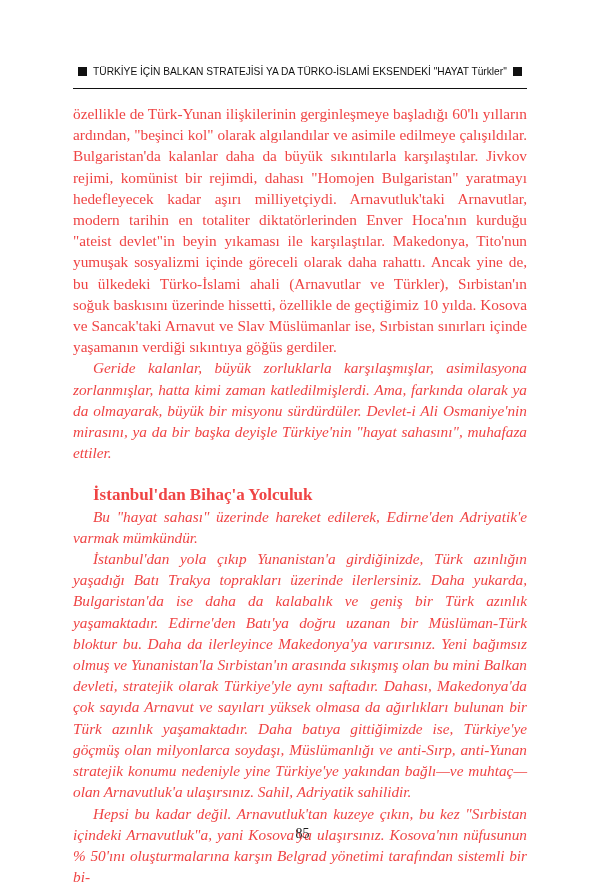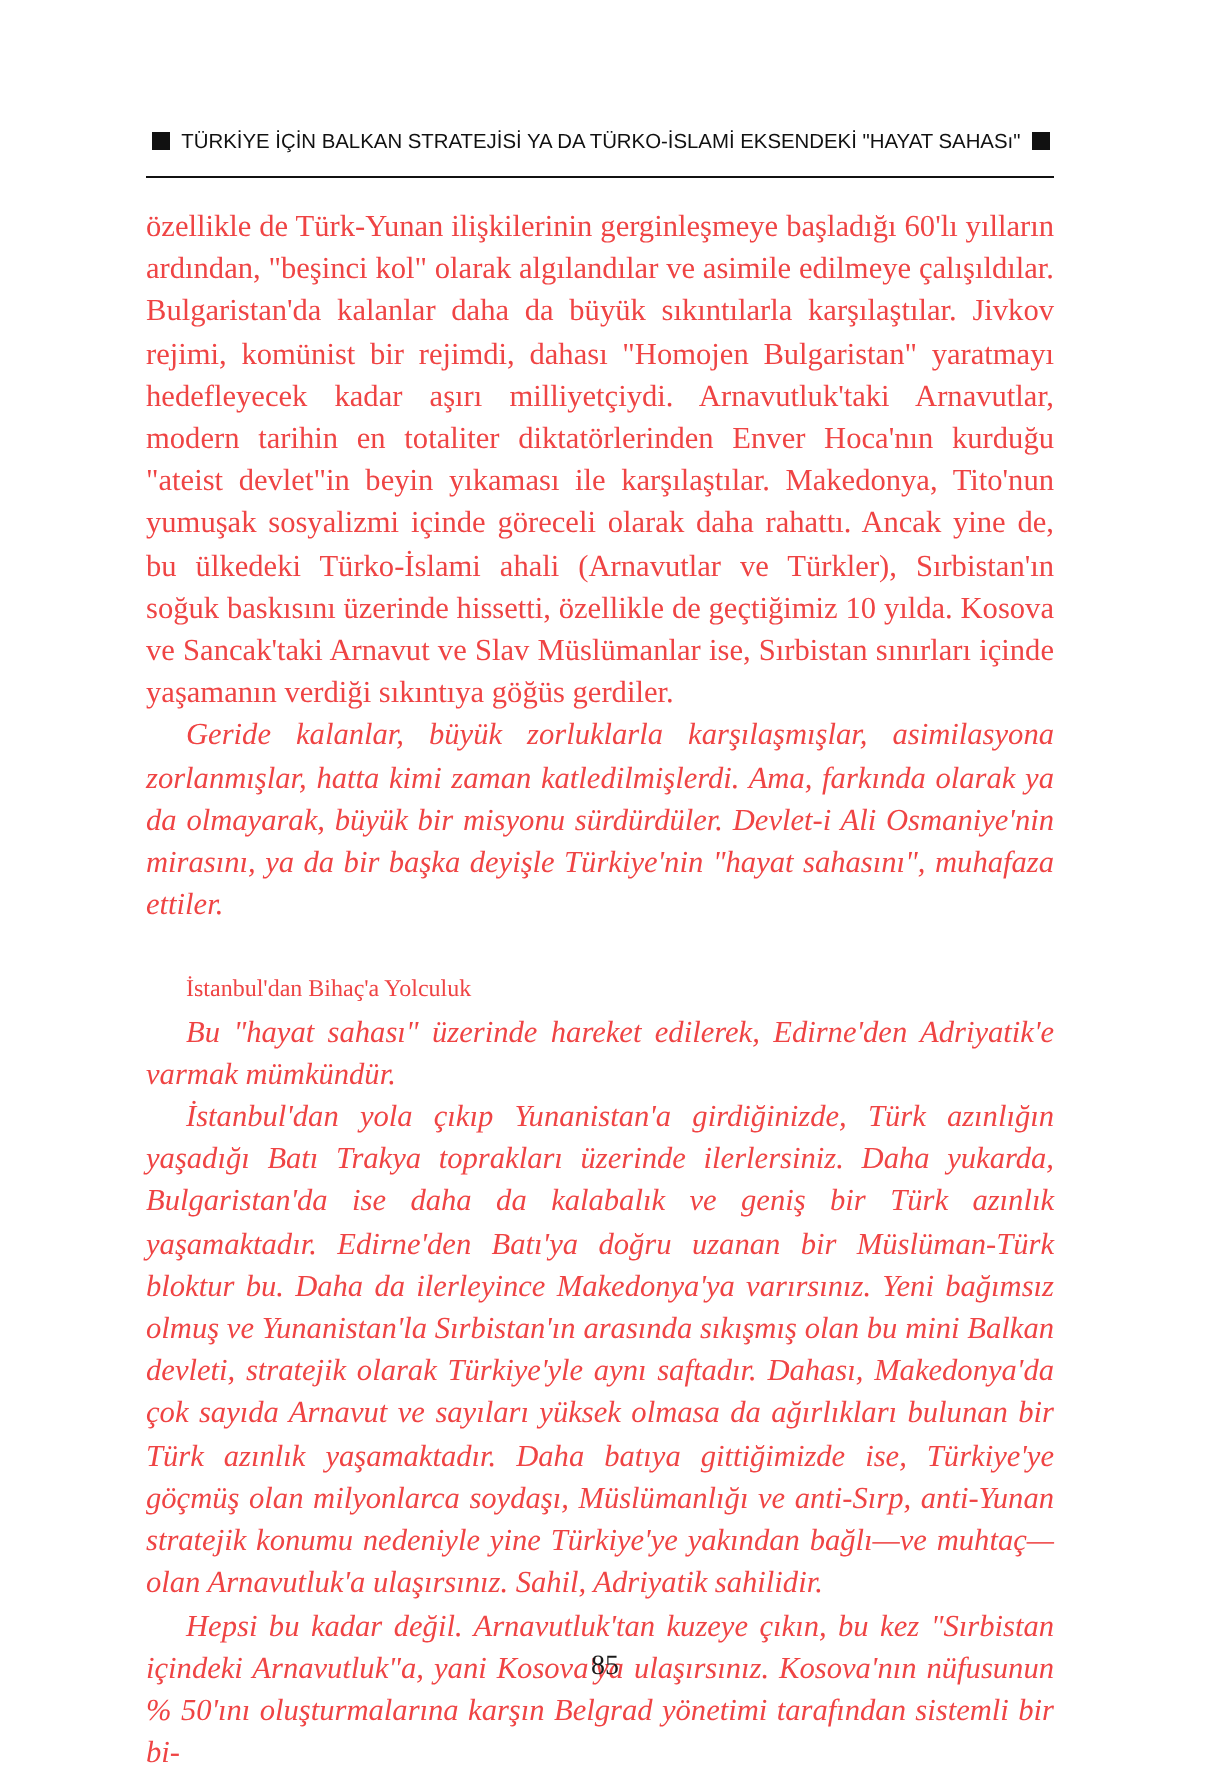--- a/index.html
+++ b/index.html
@@ -58,41 +58,41 @@
     text-align-last: left;
     hyphens: none;
   }
   .body-text p.indent {
     text-indent: 20px;
     font-style: italic;
   }
   .body-text .section-heading {
     margin: 21px 0 0 0;
     padding-left: 20px;
-    font-weight: normal;
-    font-size: 12px;
+    font-weight: bold;
+    font-size: 17px;
     line-height: 21.2px;
   }
   .page-number {
     position: absolute;
     left: 0;
     width: 605px;
     top: 826px;
     text-align: center;
     font-family: "Liberation Serif", "DejaVu Serif", serif;
     font-size: 14px;
     color: #1a1a1a;
   }
 </style>
 </head>
 <body>
 
 <div class="running-header">
   <span class="sq"></span>
-  <span>TÜRKİYE İÇİN BALKAN STRATEJİSİ YA DA TÜRKO-İSLAMİ EKSENDEKİ "HAYAT SAHASı"</span>
+  <span>TÜRKİYE İÇİN BALKAN STRATEJİSİ YA DA TÜRKO-İSLAMİ EKSENDEKİ "HAYAT Türkler"</span>
   <span class="sq"></span>
 </div>
 <div class="header-rule"></div>
 
 <div class="body-text">
   <p>özellikle de Türk-Yunan ilişkilerinin gerginleşmeye başladığı 60'lı yılların ardından, "beşinci kol" olarak algılandılar ve asimile edilmeye çalışıldılar. Bulgaristan'da kalanlar daha da büyük sıkıntılarla karşılaştılar. Jivkov rejimi, komünist bir rejimdi, dahası "Homojen Bulgaristan" yaratmayı hedefleyecek kadar aşırı milliyetçiydi. Arnavutluk'taki Arnavutlar, modern tarihin en totaliter diktatörlerinden Enver Hoca'nın kurduğu "ateist devlet"in beyin yıkaması ile karşılaştılar. Makedonya, Tito'nun yumuşak sosyalizmi içinde göreceli olarak daha rahattı. Ancak yine de, bu ülkedeki Türko-İslami ahali (Arnavutlar ve Türkler), Sırbistan'ın soğuk baskısını üzerinde hissetti, özellikle de geçtiğimiz 10 yılda. Kosova ve Sancak'taki Arnavut ve Slav Müslümanlar ise, Sırbistan sınırları içinde yaşamanın verdiği sıkıntıya göğüs gerdiler.</p>
   <p class="indent">Geride kalanlar, büyük zorluklarla karşılaşmışlar, asimilasyona zorlanmışlar, hatta kimi zaman katledilmişlerdi. Ama, farkında olarak ya da olmayarak, büyük bir misyonu sürdürdüler. Devlet-i Ali Osmaniye'nin mirasını, ya da bir başka deyişle Türkiye'nin "hayat sahasını", muhafaza ettiler.</p>
   <div class="section-heading">İstanbul'dan Bihaç'a Yolculuk</div>
   <p class="indent">Bu "hayat sahası" üzerinde hareket edilerek, Edirne'den Adriyatik'e varmak mümkündür.</p>
   <p class="indent">İstanbul'dan yola çıkıp Yunanistan'a girdiğinizde, Türk azınlığın yaşadığı Batı Trakya toprakları üzerinde ilerlersiniz. Daha yukarda, Bulgaristan'da ise daha da kalabalık ve geniş bir Türk azınlık yaşamaktadır. Edirne'den Batı'ya doğru uzanan bir Müslüman-Türk bloktur bu. Daha da ilerleyince Makedonya'ya varırsınız. Yeni bağımsız olmuş ve Yunanistan'la Sırbistan'ın arasında sıkışmış olan bu mini Balkan devleti, stratejik olarak Türkiye'yle aynı saftadır. Dahası, Makedonya'da çok sayıda Arnavut ve sayıları yüksek olmasa da ağırlıkları bulunan bir Türk azınlık yaşamaktadır. Daha batıya gittiğimizde ise, Türkiye'ye göçmüş olan milyonlarca soydaşı, Müslümanlığı ve anti-Sırp, anti-Yunan stratejik konumu nedeniyle yine Türkiye'ye yakından bağlı—ve muhtaç—olan Arnavutluk'a ulaşırsınız. Sahil, Adriyatik sahilidir.</p>

